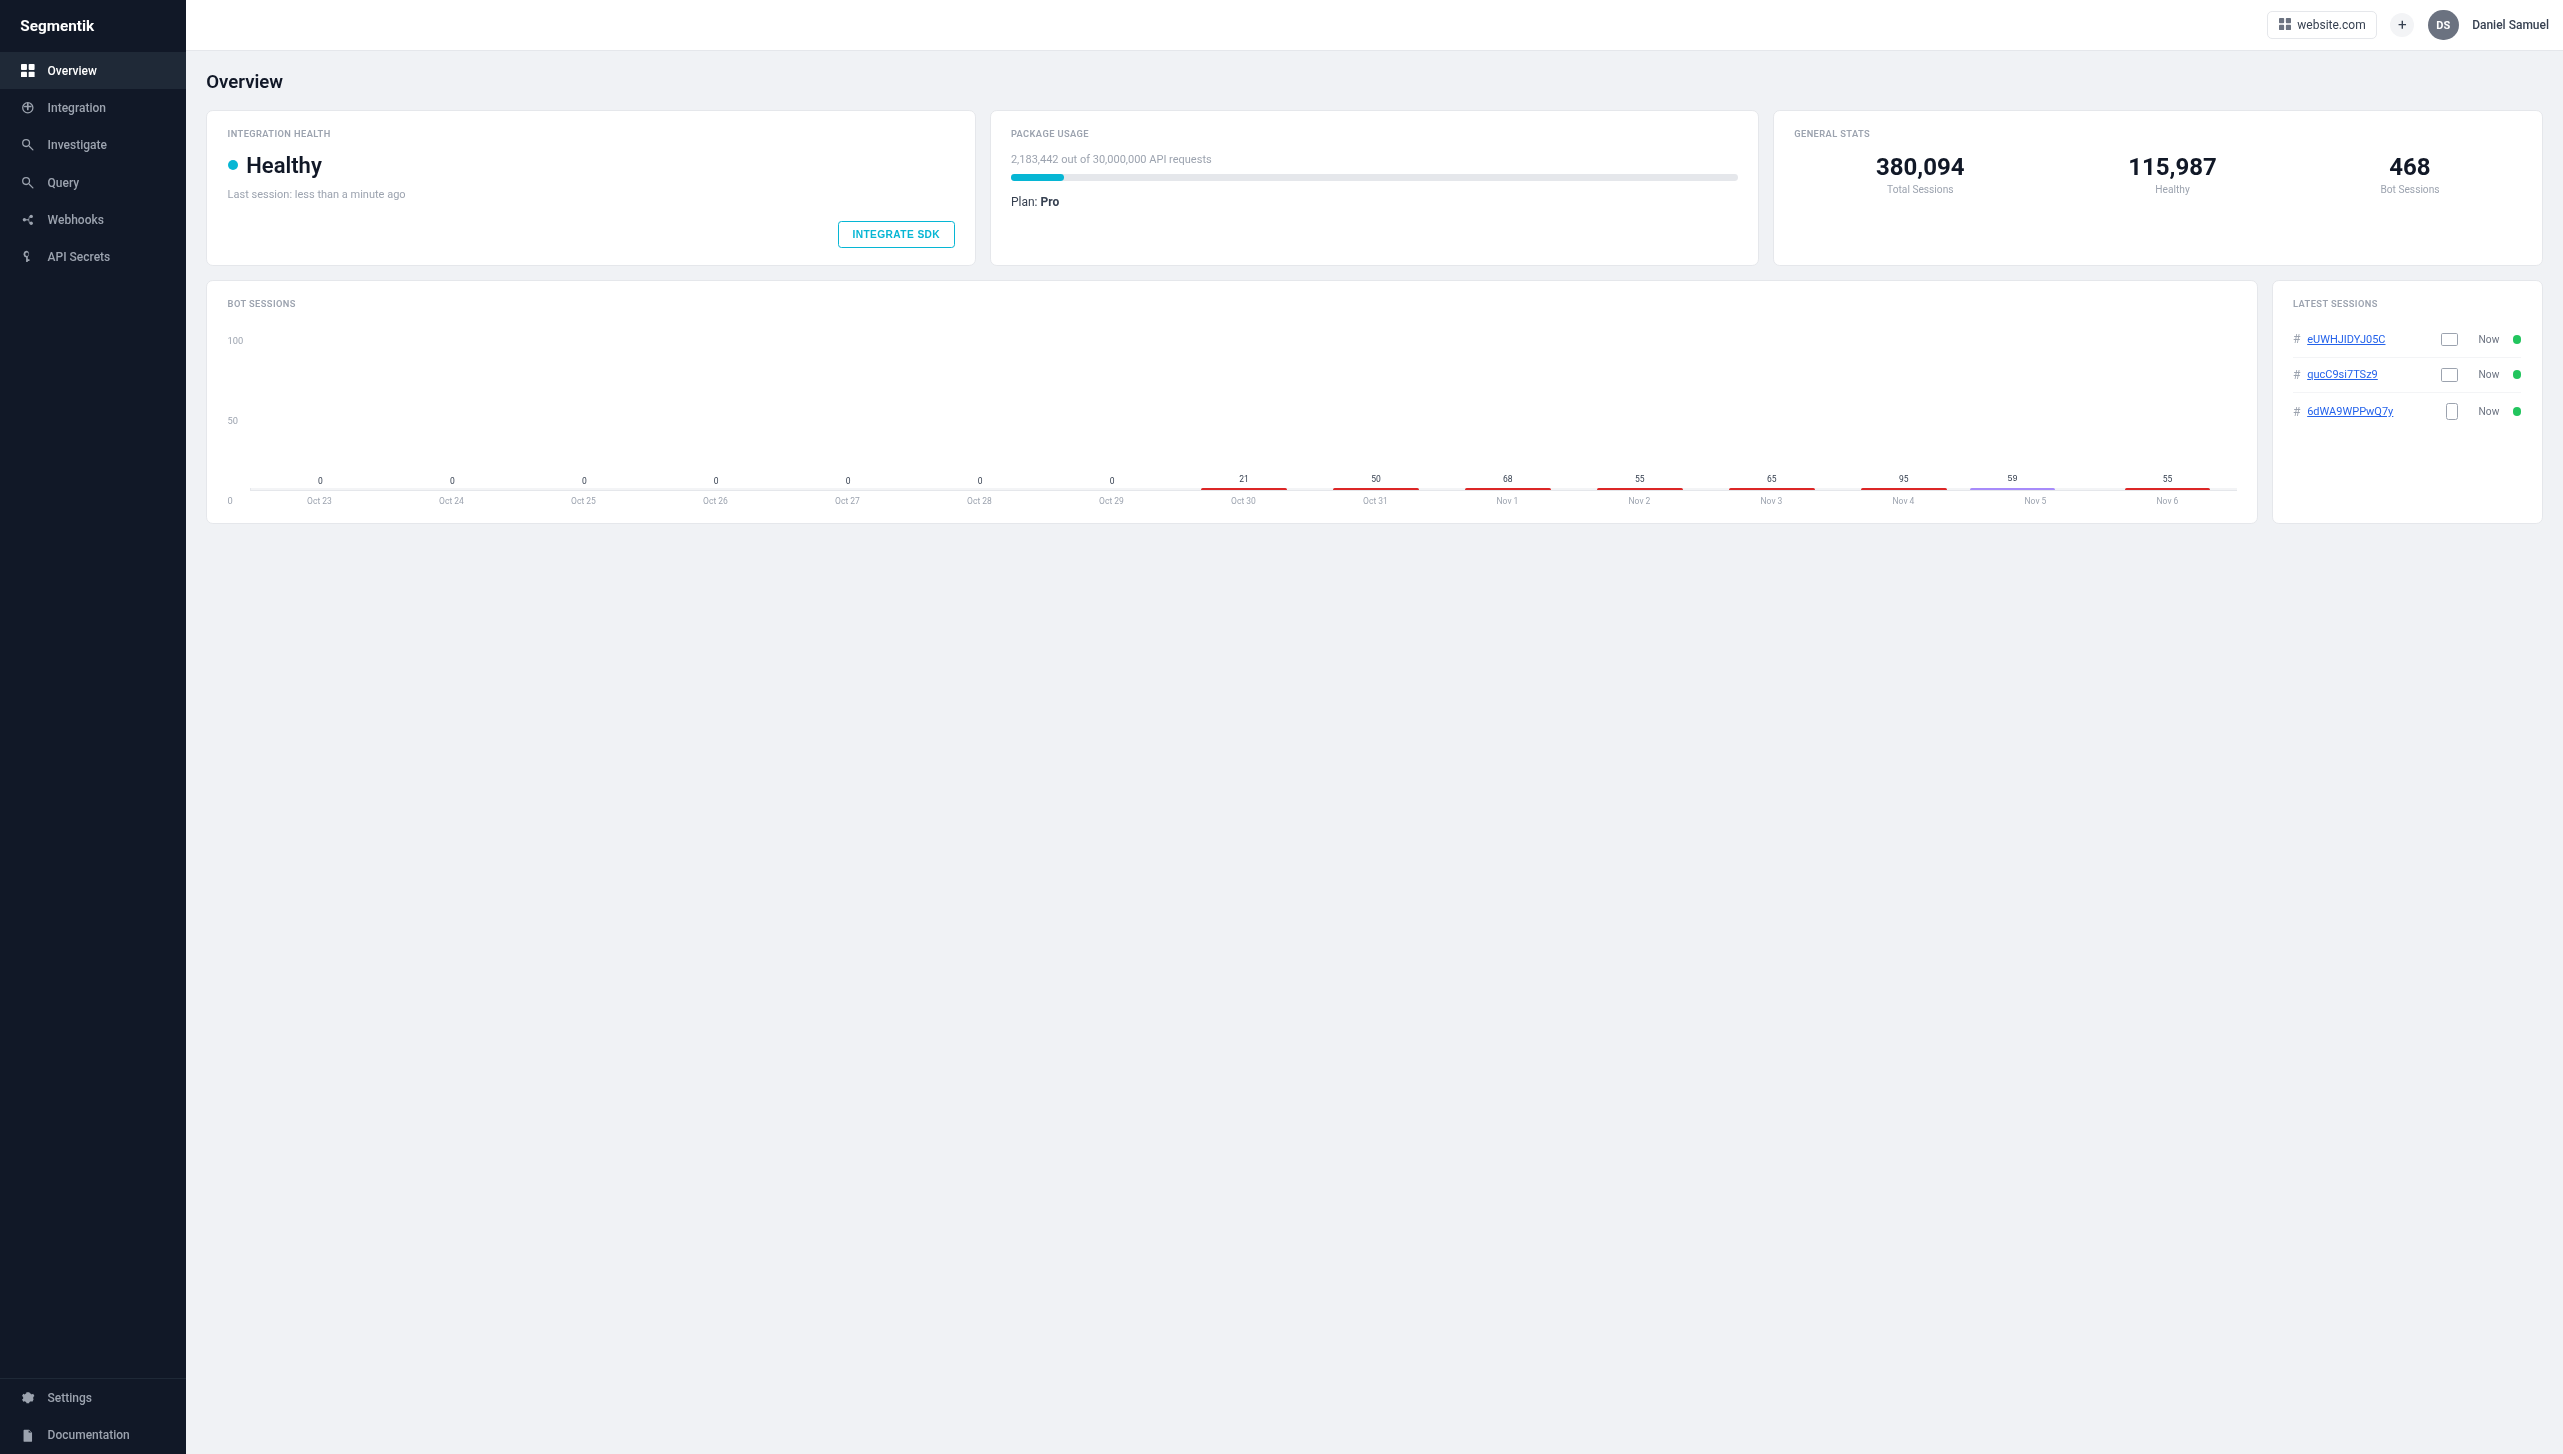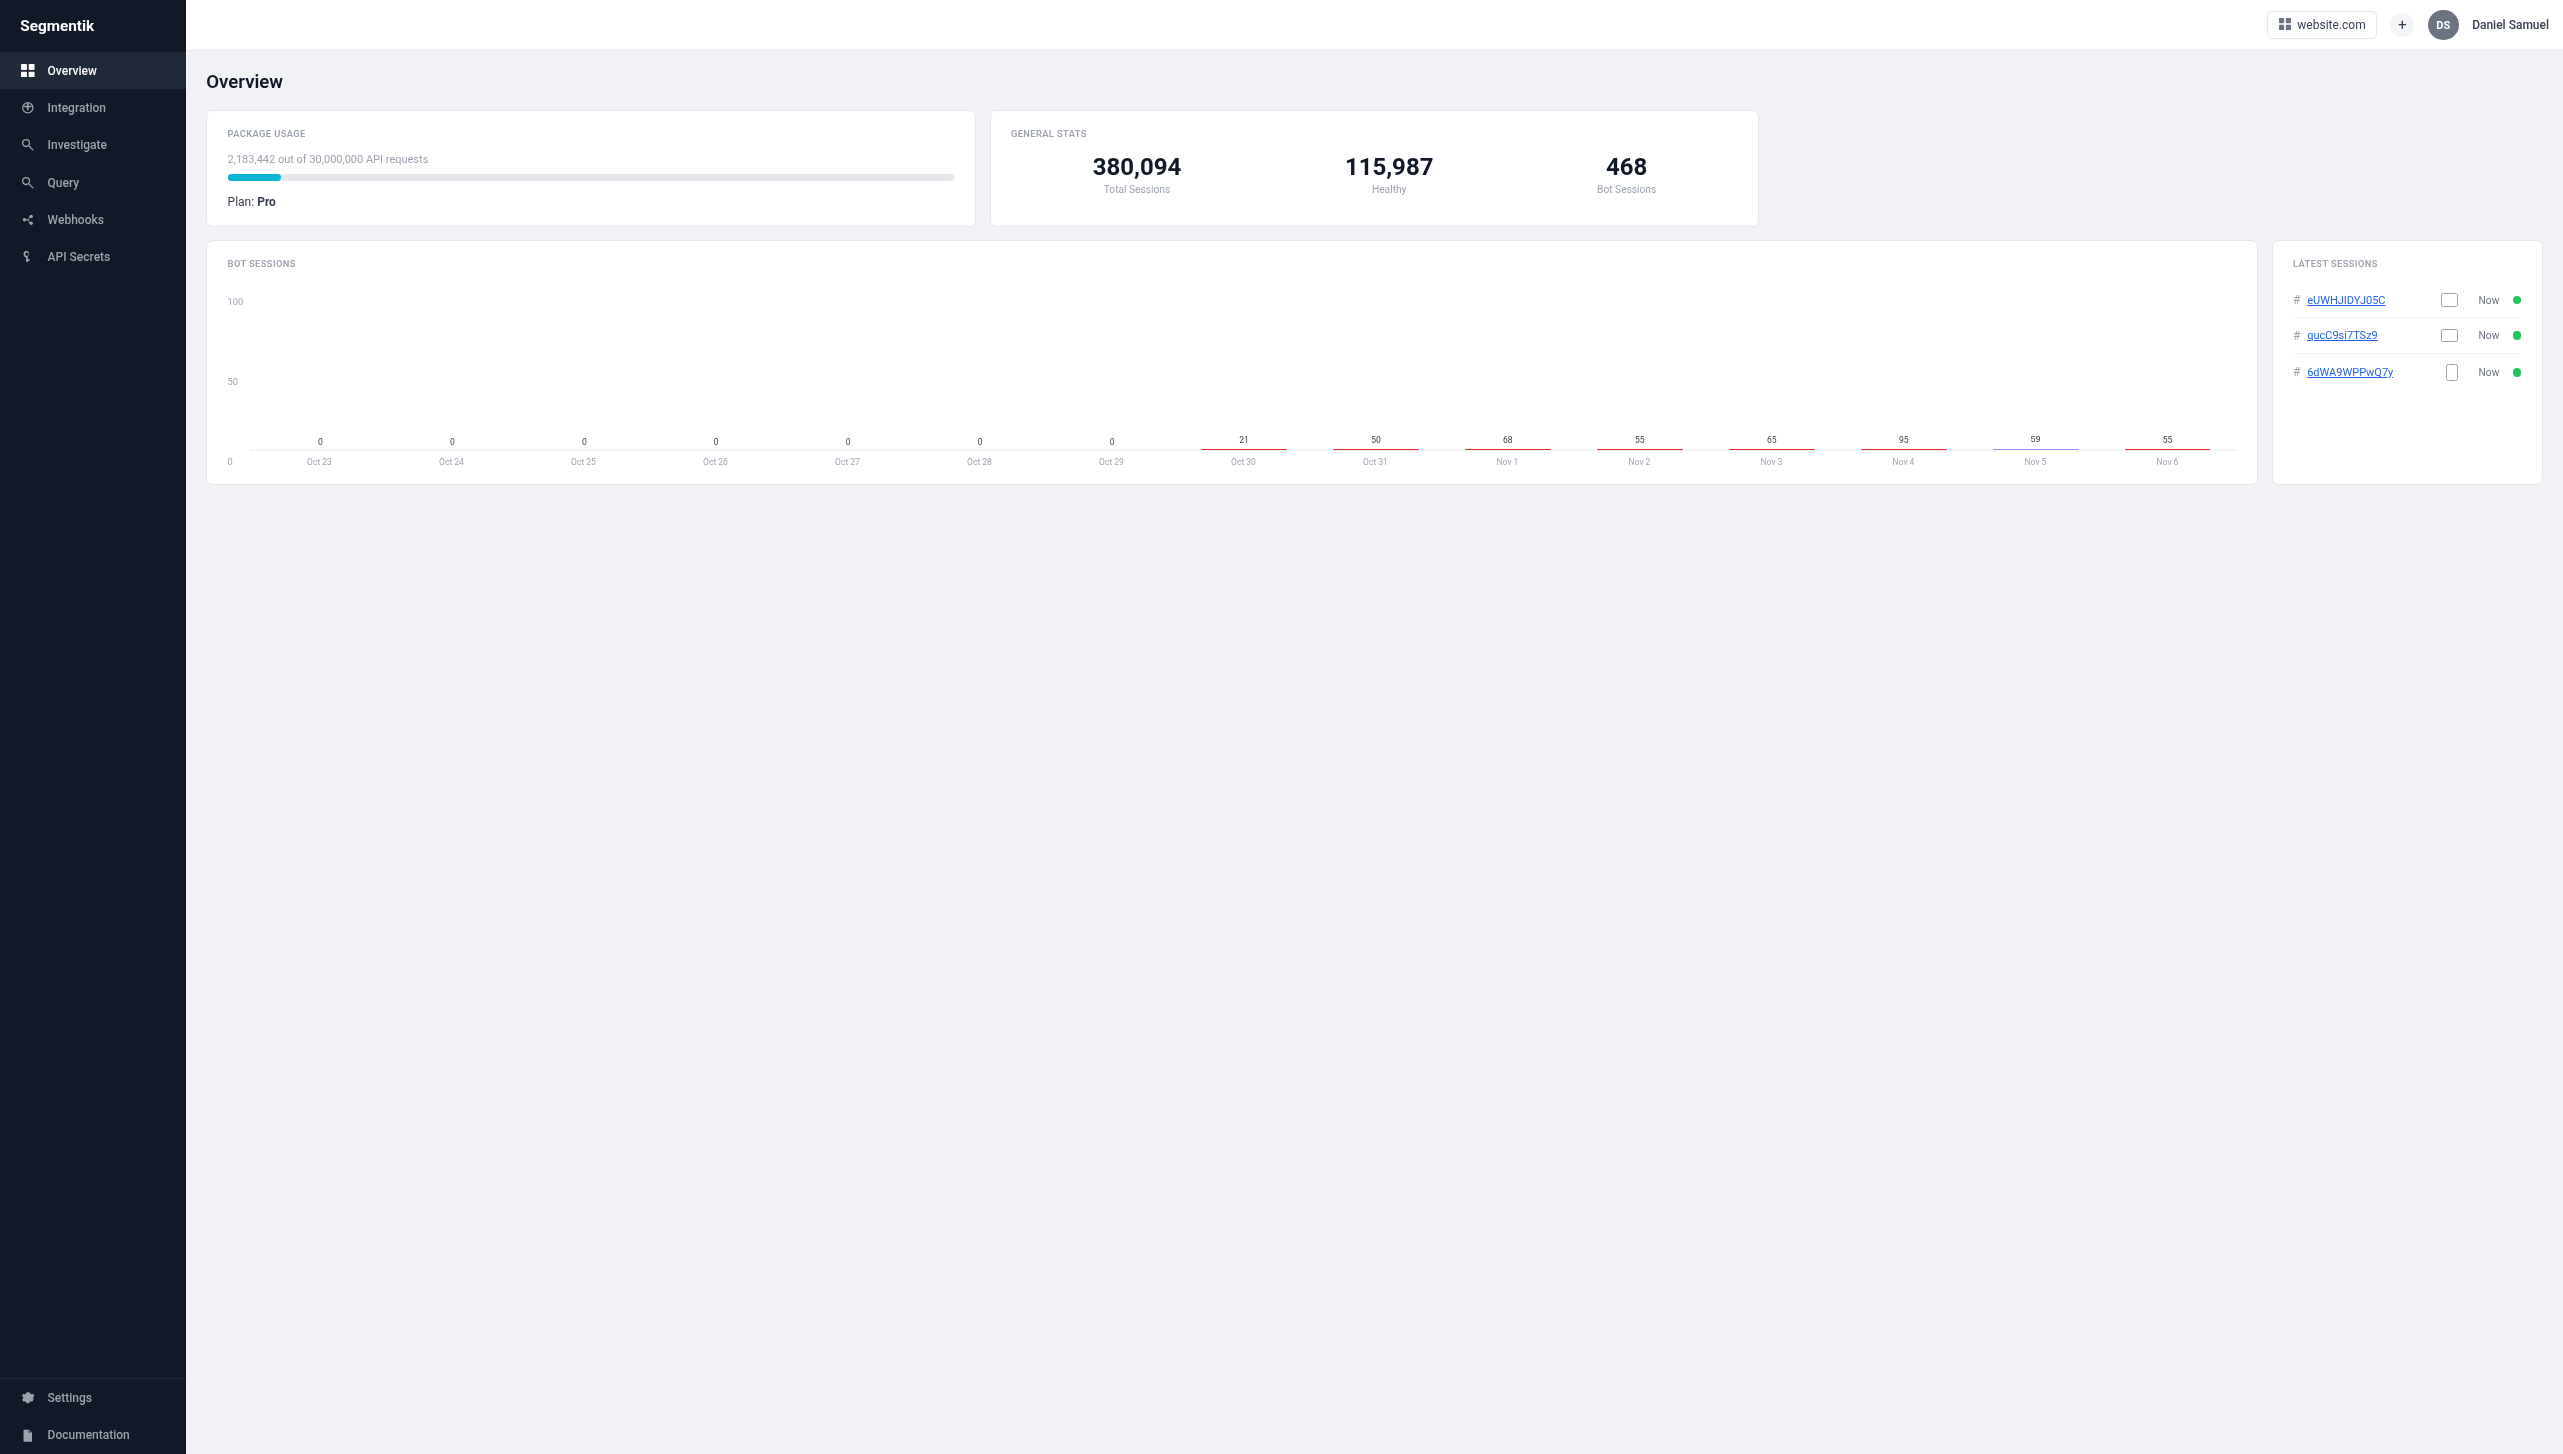--- a/index.html
+++ b/index.html
@@ -423,20 +423,29 @@
     <div class="header-add-btn">+</div>
     <div class="header-avatar">DS</div>
     <div class="header-username">Daniel Samuel</div>
   </div>
 
   <div id="content">
     <div class="page-title">Overview</div>
 
     <div class="cards-row">
 
+      <div class="card">
+        <div class="card-label">INTEGRATION HEALTH</div>
+        <div class="health-status">
+          <div class="health-dot"></div>
+          <span>Healthy</span>
+        </div>
+        <div class="health-last-session">Last session: less than a minute ago</div>
+        <button class="integrate-btn">INTEGRATE SDK</button>
+      </div>
 
       <div class="card">
         <div class="card-label">PACKAGE USAGE</div>
         <div class="usage-text">2,183,442 out of 30,000,000 API requests</div>
         <div class="usage-bar-bg">
           <div class="usage-bar-fill" style="width: 7.3%"></div>
         </div>
         <div class="plan-text">
           <span>Plan:</span>
           <strong>Pro</strong>
@@ -541,21 +550,21 @@
                   <div class="bar-group" style="flex: 1 1 0%; display: flex; flex-direction: column; align-items: center; justify-content: flex-end; position: relative; height: 100%;">
                     <div class="bar" style="width: 65%; height: 65%; min-height: 1.7px; border-radius: 1.7px 1.7px 0px 0px; position: relative;">
                       <span class="bar-value" style="position: absolute; top: -13.6px; left: 50%; transform: translateX(-50%); font-size: 8.5px; color: rgb(55, 65, 81); white-space: nowrap;">65</span>
                     </div>
                   </div>
                   <div class="bar-group" style="flex: 1 1 0%; display: flex; flex-direction: column; align-items: center; justify-content: flex-end; position: relative; height: 100%;">
                     <div class="bar" style="width: 65%; height: 95%; min-height: 1.7px; border-radius: 1.7px 1.7px 0px 0px; position: relative; text-align: right;">
                       <span class="bar-value" style="position: absolute; top: -13.6px; left: 50%; transform: translateX(-50%); font-size: 8.5px; color: rgb(55, 65, 81); white-space: nowrap;">95</span>
                     </div>
                   </div>
-                  <div class="bar-group" style="flex: 1 1 0%; display: flex; flex-direction: column; align-items: center; justify-content: flex-end; position: relative; height: 100%; font-family: Liberation Mono, monospace;">
+                  <div class="bar-group" style="flex: 1 1 0%; display: flex; flex-direction: column; align-items: flex-start; justify-content: flex-end; position: relative; height: 100%; font-family: Liberation Mono, monospace;">
                     <div class="bar purple" style="width: 65%; height: 59%; min-height: 1.7px; border-radius: 1.7px 1.7px 0px 0px; position: relative;">
                       <span class="bar-value" style="position: absolute; top: -13.6px; left: 50%; transform: translateX(-50%); font-size: 8.5px; color: rgb(55, 65, 81); white-space: nowrap;">59</span>
                     </div>
                   </div>
                   <div class="bar-group" style="flex: 1 1 0%; display: flex; flex-direction: column; align-items: center; justify-content: flex-end; position: relative; height: 100%;">
                     <div class="bar" style="width: 65%; height: 55%; min-height: 1.7px; border-radius: 1.7px 1.7px 0px 0px; position: relative;">
                       <span class="bar-value" style="position: absolute; top: -13.6px; left: 50%; transform: translateX(-50%); font-size: 8.5px; color: rgb(55, 65, 81); white-space: nowrap;">55</span>
                     </div>
                   </div>
                 </div>

